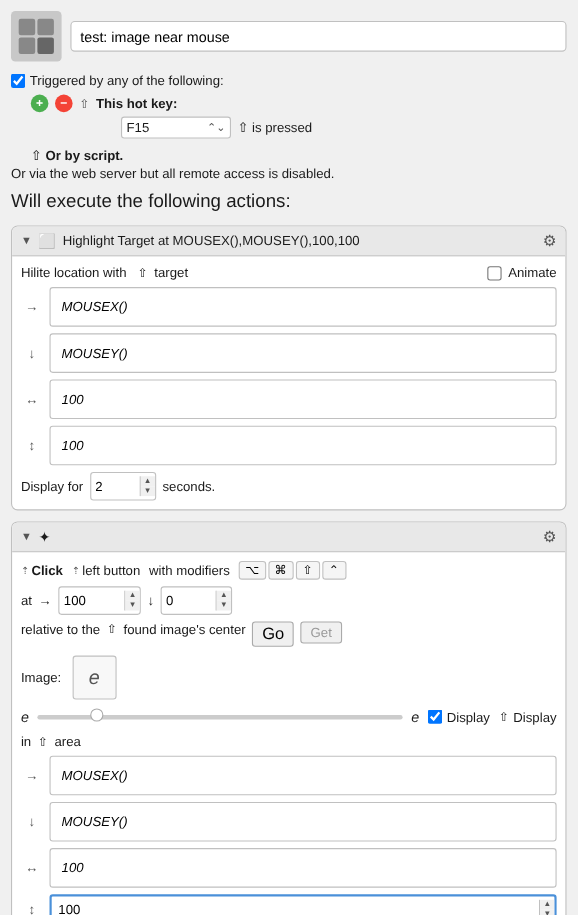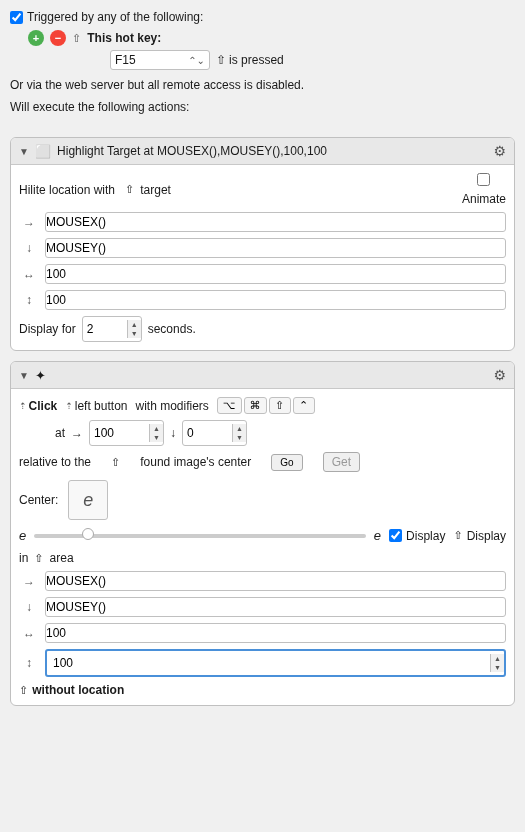--- a/index.html
+++ b/index.html
@@ -101,22 +101,22 @@
     .script-row {
       margin-left: 18px;
       margin-bottom: 3px;
       font-size: 12px;
     }
     .web-row {
       margin-bottom: 8px;
       font-size: 12px;
     }
     .will-execute {
-      font-size: 12px;
-      margin-bottom: 23px;
+      font-size: 17px;
+      margin-bottom: 12px;
     }
     
     .action-block {
       background: white;
       border: 1px solid #c0c0c0;
       border-radius: 6px;
       margin-bottom: 10px;
       overflow: hidden;
     }
     .action-header {
@@ -151,24 +151,25 @@
     .field-row {
       display: flex;
       align-items: center;
       margin-bottom: 6px;
       gap: 6px;
     }
     .field-input {
       flex: 1;
       border: 1px solid #c0c0c0;
       border-radius: 3px;
-      padding: 3px 0;
+      padding: 3px 10px;
       font-size: 12px;
       background: white;
-      height: 20px;
+      height: 36px;
+      font-style: italic;
     }
     .field-row-icon {
       width: 20px;
       font-size: 12px;
       color: #555;
       text-align: center;
       flex-shrink: 0;
     }
     .input-with-icon {
       display: flex;
@@ -232,34 +233,33 @@
       font-size: 11px;
       cursor: pointer;
       min-width: 22px;
       text-align: center;
     }
     .at-row {
       display: flex;
       align-items: center;
       gap: 6px;
       margin-bottom: 6px;
-      margin-left: 36px;
     }
     .relative-row {
       display: flex;
-      align-items: center;
-      gap: 20px;
+      align-items: flex-start;
+      gap: 6px;
       margin-bottom: 8px;
     }
     .go-btn {
       border: 1px solid #aaa;
       background: #f0f0f0;
       border-radius: 3px;
       padding: 2px 8px;
-      font-size: 10px;
+      font-size: 15px;
       cursor: pointer;
     }
     .get-btn {
       border: 1px solid #aaa;
       background: #f0f0f0;
       border-radius: 3px;
       padding: 2px 8px;
       font-size: 12px;
       cursor: pointer;
       color: #999;
@@ -329,28 +329,38 @@
       display: flex;
       align-items: center;
       gap: 4px;
       margin-top: 4px;
     }
     
     .animate-row {
       display: flex;
       align-items: center;
       gap: 6px;
-      flex-direction: column;
     }
   </style>
 </head>
 <body>
 
 <div class="main-container">
 
+  <div class="header">
+    <div class="header-icon">
+      <svg width="36" height="36" viewBox="0 0 36 36">
+        <rect x="2" y="2" width="15" height="15" fill="#888" rx="2"></rect>
+        <rect x="19" y="2" width="15" height="15" fill="#888" rx="2"></rect>
+        <rect x="2" y="19" width="15" height="15" fill="#888" rx="2"></rect>
+        <rect x="19" y="19" width="15" height="15" fill="#666" rx="2"></rect>
+      </svg>
+    </div>
+    <input class="header-title-input" type="text" value="test: image near mouse" style="">
+  </div>
 
   <div class="triggered-row">
     <label class="checkbox-label">
       <input type="checkbox" checked="" style="">
       <span>Triggered by any of the following:</span>
     </label>
   </div>
 
   <div class="hotkey-row">
     <button class="circle-btn circle-green">+</button>
@@ -363,20 +373,23 @@
     <div style="display:flex;align-items:center;border:1px solid #c0c0c0;border-radius:3px;background:white;padding:2px 4px;min-width:100px;">
       <span style="flex:1;font-size:12px;">F15</span>
       <span class="dropdown-arrow">⌃⌄</span>
     </div>
     <span class="is-pressed-text">
       <span>⇧</span>
       <span>is pressed</span>
     </span>
   </div>
 
+  <div class="script-row">
+    <span>⇧ </span><span class="bold-text">Or by script.</span>
+  </div>
 
   <div class="web-row">
     <span>Or via the web server but all remote access is disabled.</span>
   </div>
 
   <div class="will-execute">
     <span>Will execute the following actions:</span>
   </div>
 
   <div class="action-block">
@@ -484,21 +497,21 @@
 
       <div class="relative-row">
         <span>relative to the</span>
         <span style="font-size:11px;">⇧</span>
         <span>found image's center</span>
         <button class="go-btn">Go</button>
         <button class="get-btn">Get</button>
       </div>
 
       <div class="image-row">
-        <span>Center:</span>
+        <span>Image:</span>
         <div class="image-box">
           <span style="font-style:italic;">e</span>
         </div>
       </div>
 
       <div class="slider-row">
         <span style="font-style:italic;font-size:13px;">e</span>
         <input type="range" class="slider-track" min="0" max="100" value="15" style="flex: 1 1 0%;">
         <span style="font-style:italic;font-size:13px;">e</span>
         <div class="display-check">

